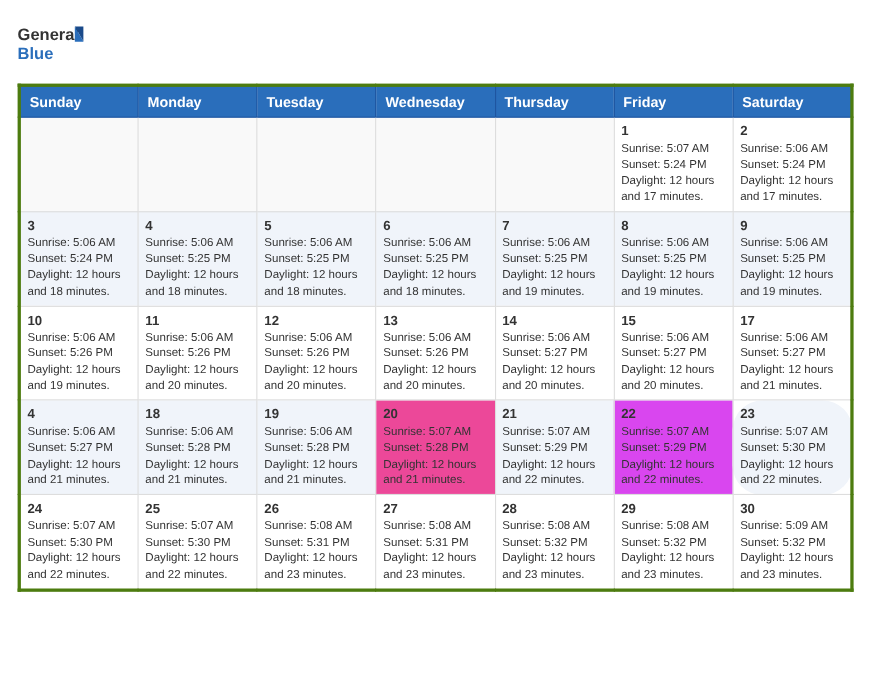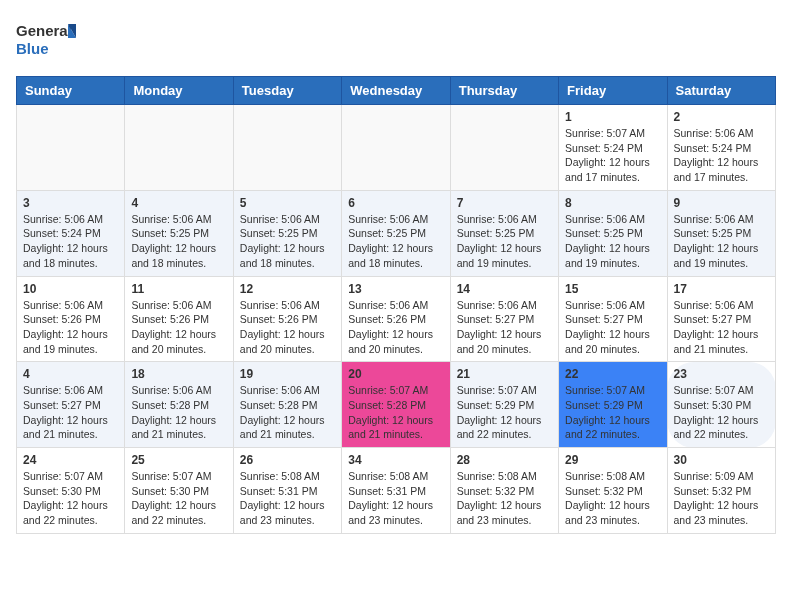--- a/index.html
+++ b/index.html
@@ -30,21 +30,21 @@
       color: #333;
       line-height: 1.1;
     }
     .location {
       font-size: 15px;
       color: #555;
     }
     .calendar {
       width: 100%;
       border-collapse: collapse;
-      border: 1px solid #4d7c0f;
+      border: 3px solid #4d7c0f;
     }
     .calendar th {
       background-color: #2a6ebb;
       color: #fff;
       text-align: left;
       padding: 6px 8px;
       font-size: 13px;
       border: 1px solid #1e55a0;
     }
     .calendar td {
@@ -204,21 +204,21 @@
           <div class="day-info">Sunrise: 5:06 AM<br>Sunset: 5:28 PM<br>Daylight: 12 hours and 21 minutes.</div>
         </td>
         <td style="background: #ec4899;">
           <span class="day-num">20</span>
           <div class="day-info">Sunrise: 5:07 AM<br>Sunset: 5:28 PM<br>Daylight: 12 hours and 21 minutes.</div>
         </td>
         <td style="background: rgb(240, 244, 250);">
           <span class="day-num">21</span>
           <div class="day-info">Sunrise: 5:07 AM<br>Sunset: 5:29 PM<br>Daylight: 12 hours and 22 minutes.</div>
         </td>
-        <td style="background: #3b82f6;">
+        <td style="background: #d946ef;">
           <span class="day-num">22</span>
           <div class="day-info">Sunrise: 5:07 AM<br>Sunset: 5:29 PM<br>Daylight: 12 hours and 22 minutes.</div>
         </td>
         <td style="background: rgb(240, 244, 250); border-radius: 27px;">
           <span class="day-num">23</span>
           <div class="day-info">Sunrise: 5:07 AM<br>Sunset: 5:30 PM<br>Daylight: 12 hours and 22 minutes.</div>
         </td>
       </tr>
       <tr>
         <td>
@@ -227,21 +227,21 @@
         </td>
         <td>
           <span class="day-num">25</span>
           <div class="day-info">Sunrise: 5:07 AM<br>Sunset: 5:30 PM<br>Daylight: 12 hours and 22 minutes.</div>
         </td>
         <td>
           <span class="day-num">26</span>
           <div class="day-info">Sunrise: 5:08 AM<br>Sunset: 5:31 PM<br>Daylight: 12 hours and 23 minutes.</div>
         </td>
         <td>
-          <span class="day-num">34</span>
+          <span class="day-num">27</span>
           <div class="day-info">Sunrise: 5:08 AM<br>Sunset: 5:31 PM<br>Daylight: 12 hours and 23 minutes.</div>
         </td>
         <td>
           <span class="day-num">28</span>
           <div class="day-info">Sunrise: 5:08 AM<br>Sunset: 5:32 PM<br>Daylight: 12 hours and 23 minutes.</div>
         </td>
         <td>
           <span class="day-num">29</span>
           <div class="day-info">Sunrise: 5:08 AM<br>Sunset: 5:32 PM<br>Daylight: 12 hours and 23 minutes.</div>
         </td>

